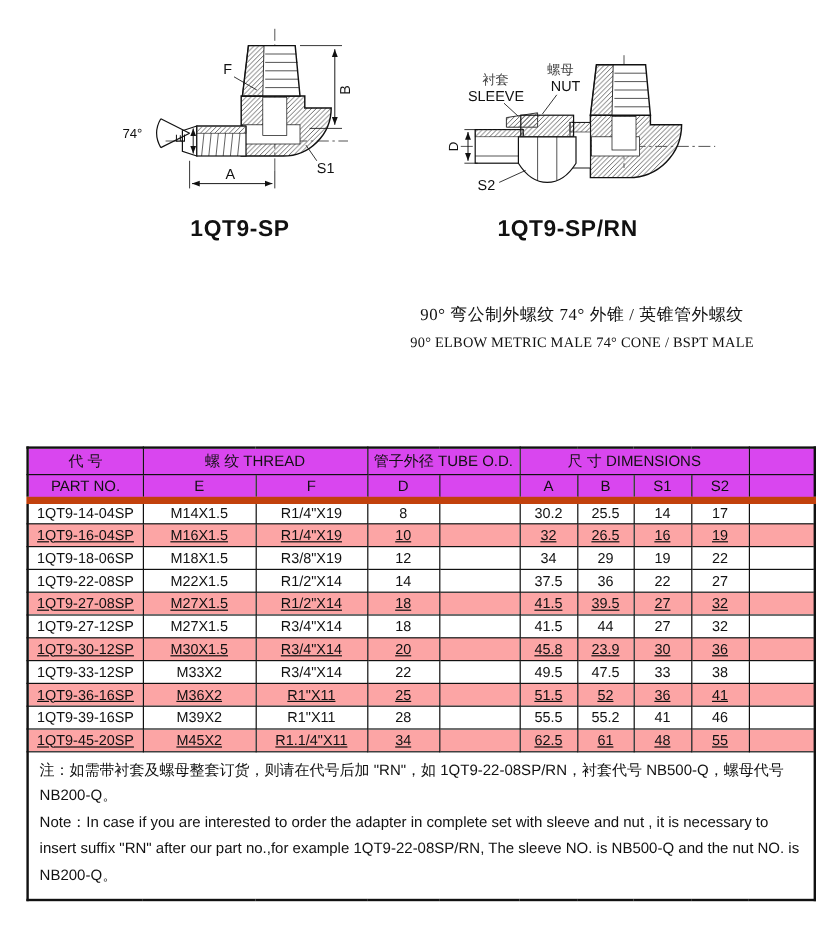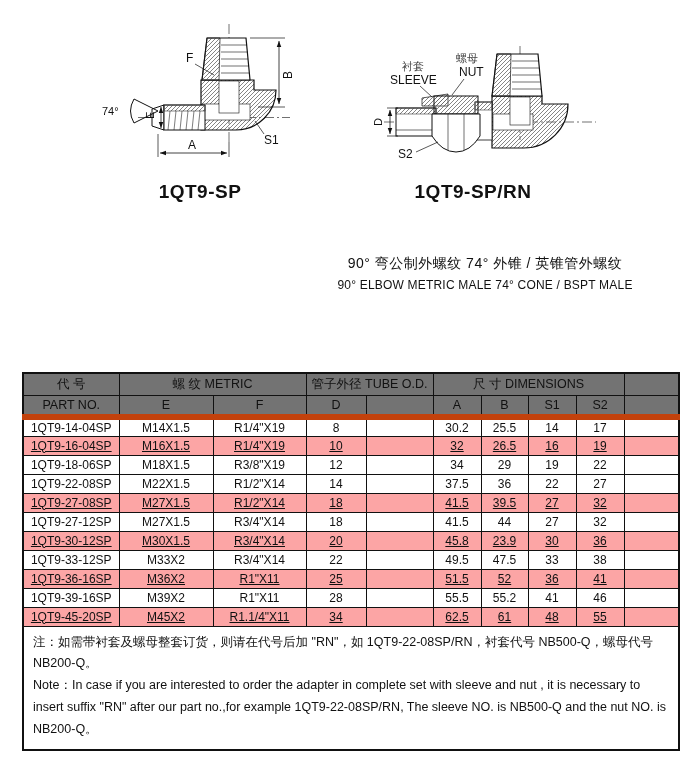--- a/index.html
+++ b/index.html
@@ -11,34 +11,34 @@
   .abs{position:absolute;}
   
   svg text{font-family:"Liberation Sans","DejaVu Sans",sans-serif;}
   .caption{
     position:absolute;top:181px;height:22px;font-size:19px;font-weight:bold;
     text-align:center;letter-spacing:.5px;color:#111;
   }
   #cap-left{left:110px;width:180px;}
   #cap-right{left:378px;width:190px;}
   
-  #title-block{position:absolute;left:285px;top:253px;width:400px;text-align:center;color:#111;}
+  #title-block{position:absolute;left:285px;top:253px;width:400px;text-align:center;color:#111;font-family:Liberation Serif, serif;}
   #title-block .t-cn{font-size:14px;line-height:21px;letter-spacing:.5px;}
   #title-block .t-en{font-size:12px;line-height:22px;letter-spacing:.2px;}
   
   #spec-table{
     position:absolute;left:22px;top:372px;width:656px;
     border-collapse:collapse;table-layout:fixed;
     border:2px solid #111;font-size:12px;color:#111;
   }
   #spec-table th,#spec-table td{
     border:1px solid #111;text-align:center;padding:0;overflow:hidden;
     font-weight:normal;white-space:nowrap;
   }
-  #spec-table thead tr{height:22px;background:#737373;margin-top:24px;}
+  #spec-table thead tr{height:22px;background:#d946ef;margin-top:24px;}
   #spec-table thead tr th{font-size:12.5px;}
   #spec-table thead tr.hdr2{border-bottom:6px solid #c2410c;}
   #spec-table tbody tr{height:19px;background:#ffffff;margin-left:12px;}
   #spec-table tbody tr.shaded{background:#fca5a5;text-decoration:underline;}
   #note-cell{
     text-align:left !important;background:#fff;padding:5px 9px 8px 9px !important;
     font-size:12.5px;line-height:1.75;white-space:normal !important;
   }
   #note-cell p{margin:0;}
 </style>
@@ -189,21 +189,21 @@
         <col style="width:67px">
         <col style="width:48px">
       <col style="width:47px">
         <col style="width:48px">
         <col style="width:48px">
       <col style="width:55px">
     </colgroup>
     <thead>
       <tr>
         <th>代  号</th>
-        <th colspan="2">螺  纹  METRIC</th>
+        <th colspan="2">螺  纹  THREAD</th>
         <th colspan="2">管子外径 TUBE O.D.</th>
         <th colspan="4">尺  寸  DIMENSIONS</th>
         <th></th>
       </tr>
       <tr class="hdr2">
         <th>PART NO.</th>
         <th>E</th>
         <th>F</th>
         <th>D</th>
         <th></th>

